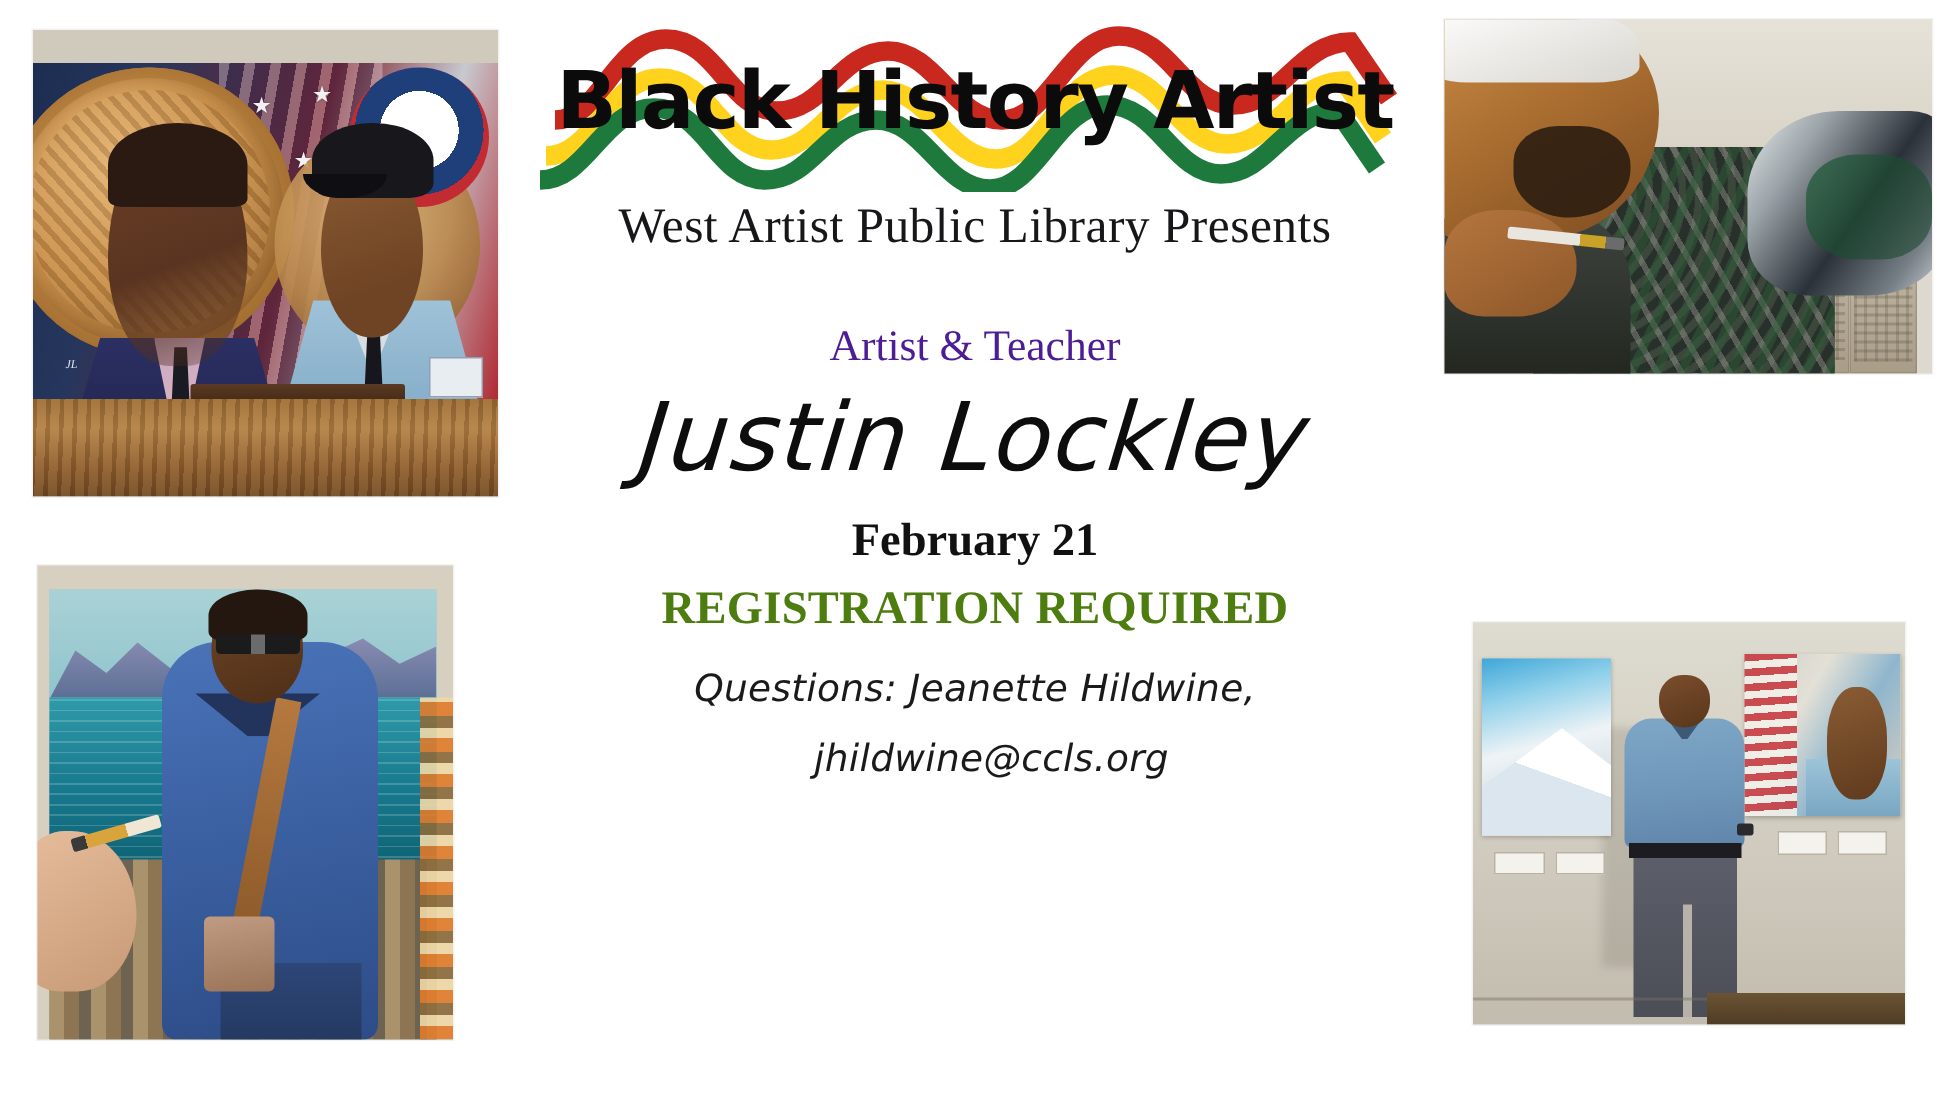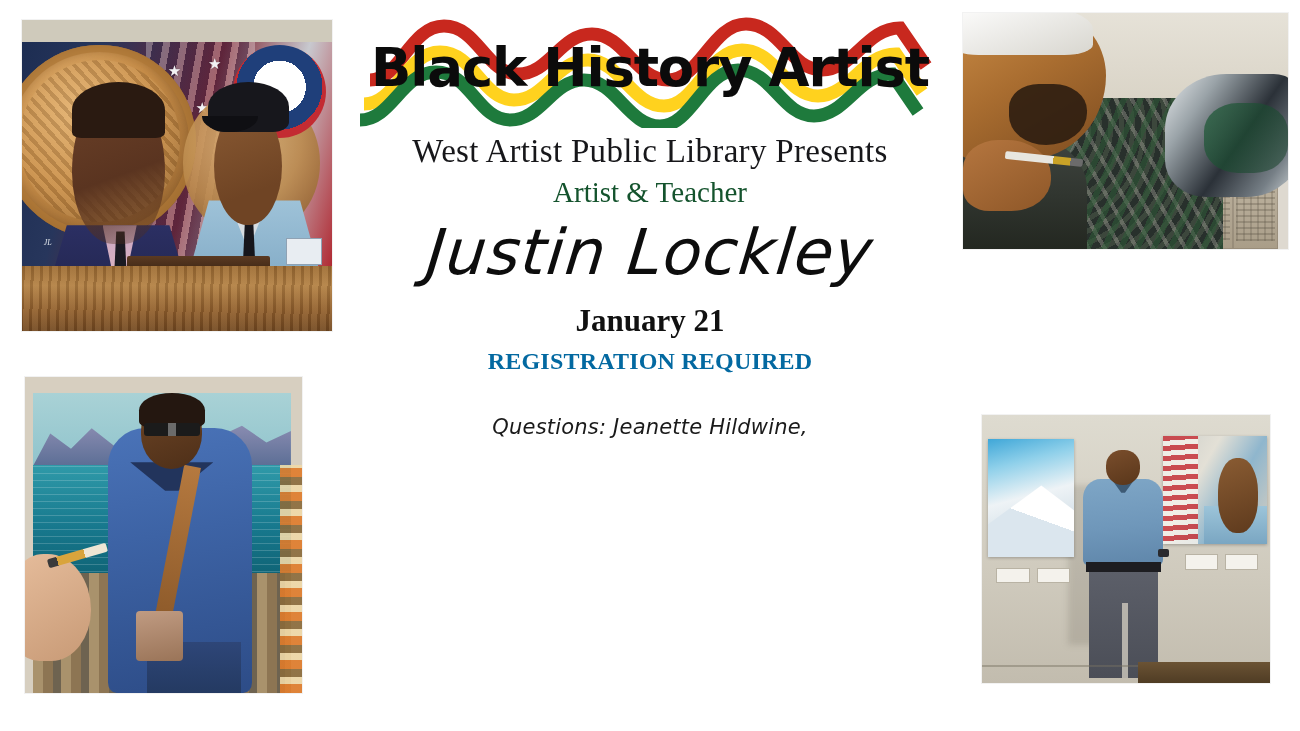--- a/index.html
+++ b/index.html
@@ -251,21 +251,22 @@
     font-family: "Liberation Serif", serif;
     font-size: 33px;
     line-height: 1.18;
     color: #17171a;
     letter-spacing: .3px;
   }
   .line-role {
     font-family: "Liberation Serif", serif;
     font-size: 29px;
     line-height: 1.5;
-    color: #14532d;
+    color: #4c1d95;
+    margin-top: 39px;
   }
   .line-name {
     font-family: "DejaVu Sans", sans-serif;
     font-size: 63px;
     line-height: 1.12;
     color: #0d0d0d;
     font-style: italic;
     font-weight: 400;
     transform: skewX(-6deg);
     letter-spacing: 1px;
@@ -282,37 +283,37 @@
   .line-time {
     font-family: "Liberation Serif", serif;
     font-weight: 700;
     font-size: 31px;
     line-height: 1.45;
     color: #111;
   }
   .line-registration {
     font-family: "Liberation Serif", serif;
     font-weight: 700;
-    font-size: 24px;
+    font-size: 31px;
     line-height: 1.42;
-    color: #0369a1;
+    color: #4d7c0f;
     letter-spacing: .2px;
   }
   .line-phone {
     font-family: "Liberation Serif", serif;
     font-weight: 700;
     font-size: 31px;
     line-height: 1.45;
     color: #111;
   }
   #contact-block {
-    margin-top: 30px;
+    margin-top: 8px;
     font-family: "DejaVu Sans", sans-serif;
     font-style: italic;
-    font-size: 21px;
+    font-size: 25px;
     line-height: 1.9;
     color: #1a1a1a;
     letter-spacing: .2px;
     text-align: center;
   }
   #contact-email { padding-left: 22px; }
 </style>
 </head>
 <body style="background: rgb(255, 255, 255);">
 
@@ -440,19 +441,20 @@
              C256,72 268,118 300,118 C332,118 344,62 378,62 C412,62 422,108 454,108
              C486,108 498,66 532,66 L558,104" fill="none" stroke="#1E7A3C" stroke-width="13" stroke-linecap="butt"></path>
   </svg>
   <div id="header-title-text">Black History Artist</div>
 </div>
 
 <div id="event-text-block">
   <div class="line-presents">West Artist Public Library Presents</div>
   <div class="line-role">Artist &amp; Teacher</div>
   <div class="line-name">Justin Lockley</div>
-  <div class="line-date">January 21</div>
+  <div class="line-date">February 21</div>
   <div class="line-registration">REGISTRATION REQUIRED</div>
 
   <div id="contact-block">
     <div>Questions: Jeanette Hildwine,</div>
+    <div id="contact-email">jhildwine@ccls.org</div>
   </div>
 </div>
 
 </body></html>

